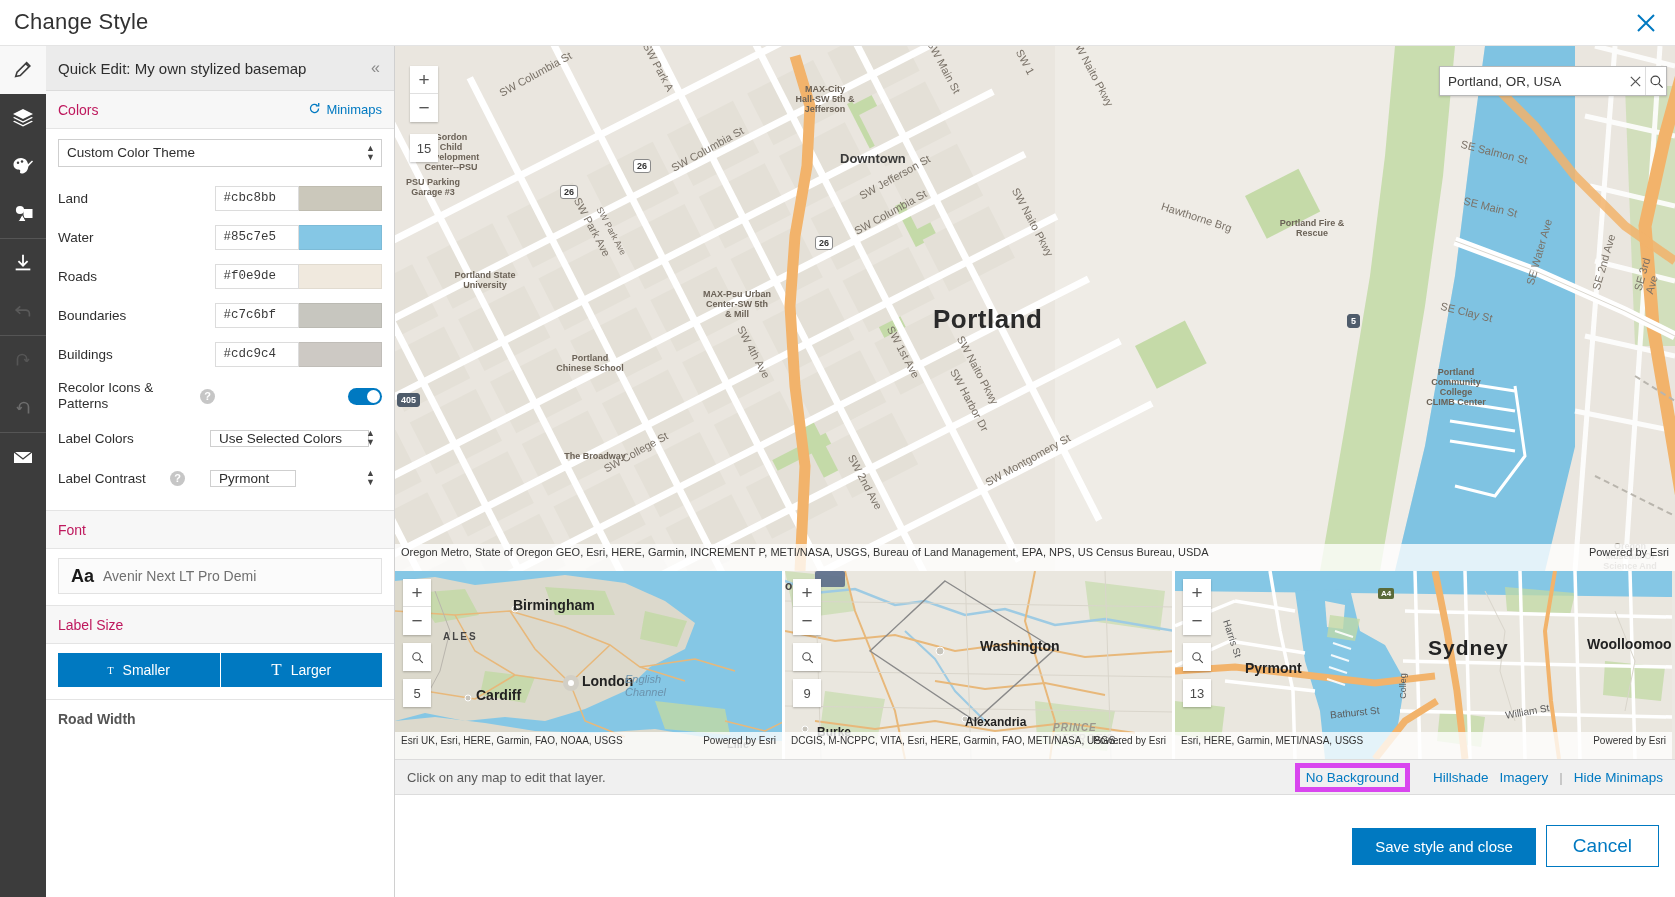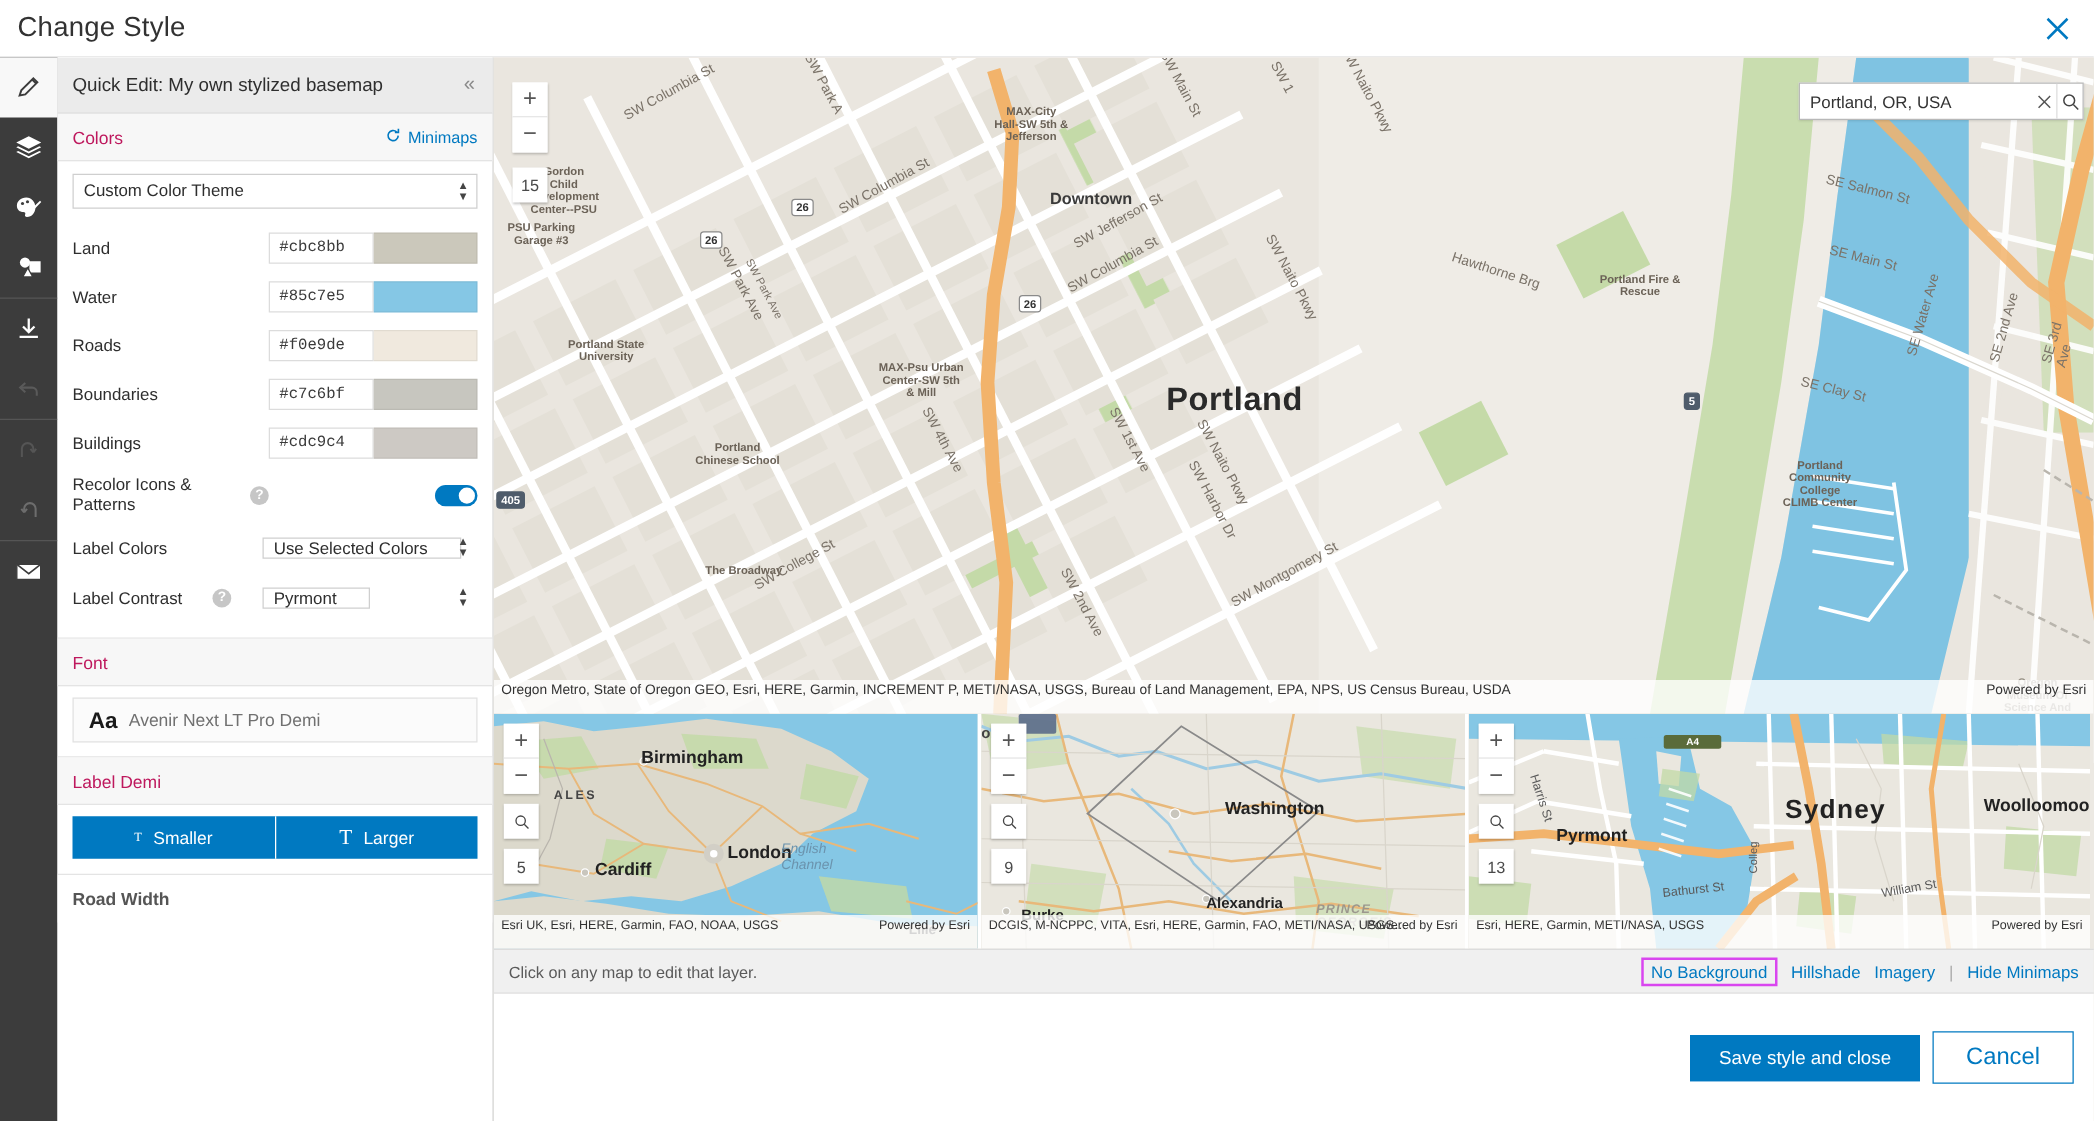--- a/index.html
+++ b/index.html
@@ -193,21 +193,21 @@
   
   .statusbar {
     position: absolute; left: 395px; top: 759px; width: 1280px; height: 36px;
     background: #f0f0f0; border-top: 1px solid #dcdcdc; border-bottom: 1px solid #dcdcdc;
     display: flex; align-items: center; padding: 0 12px;
   }
   .statusbar .hint { font-size: 13px; color: #5a5a5a; flex: 1; }
   .bg-opts { display: flex; align-items: center; gap: 11px; font-size: 13.5px; }
   .bg-opt { color: #0079c1; cursor: pointer; }
   .bg-opt.selected {
-    border: 2px solid #d946ef; padding: 2px 6px; margin: -2px 0;
+    border: 5px solid #d946ef; padding: 2px 6px; margin: -2px 12px;
   }
   .bg-divider { color: #aaa; }
 
   
   .footer {
     position: absolute; left: 395px; top: 795px; width: 1280px; height: 102px;
     background: #fff; display: flex; align-items: center; justify-content: flex-end;
     padding-right: 16px; gap: 10px;
   }
   .btn-primary {
@@ -230,21 +230,21 @@
   .mmcity { font-size: 14px; font-weight: bold; color: #222; }
   .mmcity.lg { font-size: 21px; font-weight: bold; letter-spacing: 1px; }
   .mmsm { font-size: 10px; font-weight: bold; color: #444; }
   .water-lbl { font-size: 11px; font-style: italic; color: #6b93ad; line-height: 13px; }
   .shield {
     position: absolute; background: #fff; border: 1px solid #8a8a8a; border-radius: 3px;
     font-size: 9px; font-weight: bold; color: #333; padding: 0 3px; line-height: 12px;
   }
   .hwy-badge {
     position: absolute; background: #5a6b3a; color: #fff; font-size: 8px;
-    font-weight: bold; padding: 1px 18px; border-radius: 2px;
+    font-weight: bold; padding: 1px 3px; border-radius: 2px; margin-left: 47px;
   }
 </style>
 </head>
 <body>
 
 <div class="titlebar">
   <h1>Change Style</h1>
   <div class="close-x">
     <svg width="30" height="30" viewBox="0 0 30 30">
         <path d="M7 7 L23 23 M23 7 L7 23" stroke="#0079c1" stroke-width="2" fill="none"></path>
@@ -421,21 +421,21 @@
     <span class="sec-title">Font</span>
   </div>
   <div class="font-preview">
     <span class="aa">Aa</span>
     <span class="fname">Avenir Next LT Pro Demi</span>
   </div>
 
   <div class="sep" style="margin-top:11px;"></div>
 
   <div class="section-head">
-    <span class="sec-title">Label Demi</span>
+    <span class="sec-title">Label Size</span>
   </div>
   <div class="size-btns">
     <div class="size-btn">
       <span class="t-sm">T</span>
       <span>Smaller</span>
     </div>
     <div class="size-btn right">
       <span class="t-lg">T</span>
       <span>Larger</span>
     </div>

